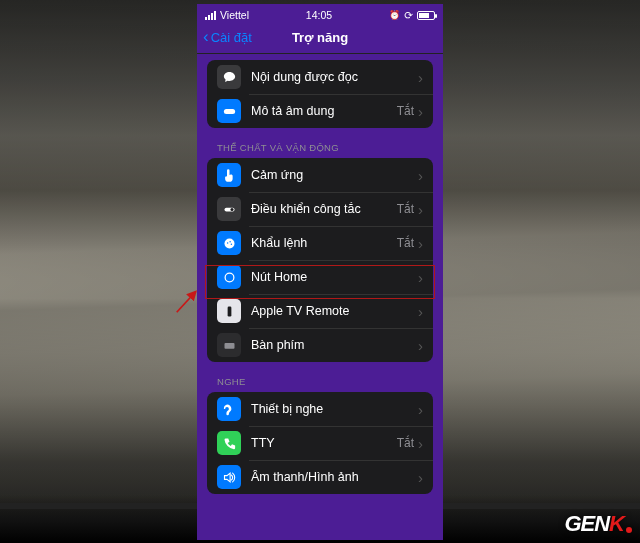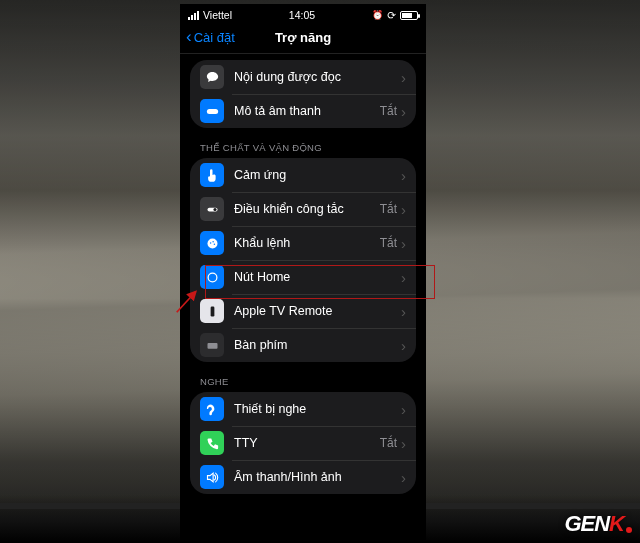--- a/index.html
+++ b/index.html
@@ -15,24 +15,24 @@
     position: absolute; left:0; right:0; bottom:0; height:48px;
     background: linear-gradient(to bottom, rgba(0,0,0,0) 0%, #111 55%, #000 100%);
   }
   .bottom-bar {
     position:absolute; left:0; right:0; bottom:34px; height:6px;
     background:#222;
   }
   .phone {
     position: absolute;
     top: 4px;
-    left: 180px;
+    left: 197px;
     width: 246px;
     height: 536px;
-    background: #000000;
+    background: #4c1d95;
     color: #fff;
     overflow: hidden;
   }
   .status-bar { display:flex; justify-content:space-between; align-items:center; height:18px; padding:4px 8px 0; font-size:10.5px; }
   .status-left, .status-right { display:flex; align-items:center; gap:4px; }
   .sig-bars { display:inline-flex; align-items:flex-end; gap:1px; }
   .sig-bars span { width:2px; background:#fff; display:inline-block; }
   .sig-bars span:nth-child(1){height:3px;} .sig-bars span:nth-child(2){height:5px;} .sig-bars span:nth-child(3){height:7px;} .sig-bars span:nth-child(4){height:9px;}
   .batt { position:relative; width:18px; height:9px; border:1px solid #fff; border-radius:2px; }
   .batt::after { content:""; position:absolute; right:-3px; top:2px; width:2px; height:4px; background:#fff; border-radius:1px; }
@@ -43,21 +43,21 @@
   }
   .back { position:absolute; left:6px; color:#0a84ff; font-size:13px; display:flex; align-items:center; gap:2px; }
   .back .chev { font-size:17px; line-height:1; position:relative; top:-1px; }
   .title { font-size:13px; font-weight:700; }
   .scroll { height: calc(100% - 50px); overflow:hidden; }
   .group-header {
     color:#8e8e93; font-size:9.5px; letter-spacing:0.3px; padding:14px 20px 5px;
     text-transform:uppercase;
   }
   .group {
-    background:#1c1c1e; border-radius:17px; margin:0 10px;
+    background:#1c1c1e; border-radius:8px; margin:0 10px;
   }
   .group.first { margin-top:6px; }
   .row {
     display:flex; align-items:center; height:34px; padding:0 10px; position:relative;
   }
   .row + .row::before {
     content:""; position:absolute; top:0; left:42px; right:0; height:0.5px; background:#333;
   }
   .icon {
     width:24px; height:24px; border-radius:5px; display:flex; align-items:center; justify-content:center; flex-shrink:0; margin-right:10px;
@@ -128,21 +128,21 @@
         <span class="lbl">Nội dung được đọc</span>
         <span class="val"></span>
         <span class="disclosure">›</span>
       </div>
       <div class="row">
         <span class="icon ic-blue">
             <svg viewBox="0 0 24 24">
               <rect x="3" y="8" width="18" height="8" rx="4"></rect>
             </svg>
           </span>
-        <span class="lbl">Mô tả âm thanh</span>
+        <span class="lbl">Mô tả âm dung</span>
         <span class="val">Tắt</span>
         <span class="disclosure">›</span>
       </div>
     </div>
 
     <div class="group-header">THỂ CHẤT VÀ VẬN ĐỘNG</div>
     <div class="group">
       <div class="row">
         <span class="icon ic-blue">
             <svg viewBox="0 0 24 24">

